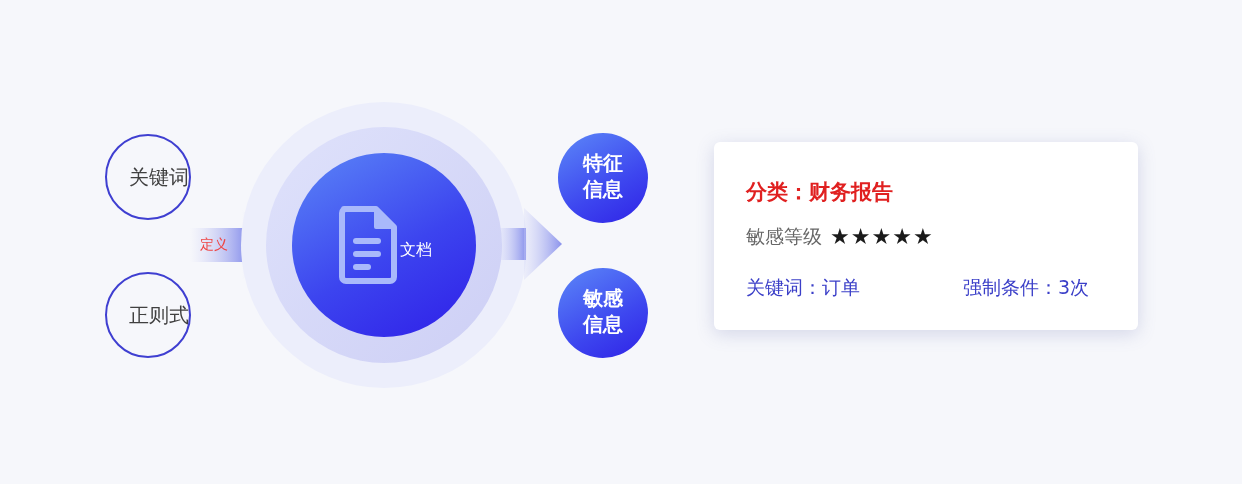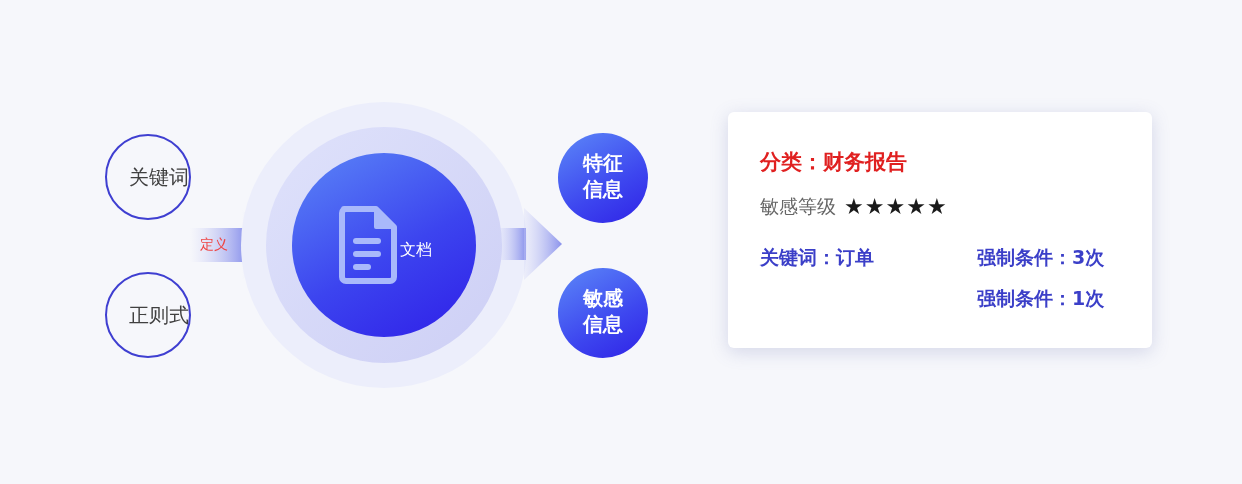--- a/index.html
+++ b/index.html
@@ -9,25 +9,25 @@
   .small-circle{width:86px;height:86px;border:2px solid #3f3fd1;border-radius:50%;background:#fff0;
        display:flex;align-items:center;justify-content:flex-end;color:#404040;font-size:20px;box-sizing:border-box;}
   .label-def{color:#ef4444;font-size:14px;}
   .halo1{width:286px;height:286px;border-radius:50%;background:#eceefb;}
   .halo2{width:236px;height:236px;border-radius:50%;background:linear-gradient(135deg,#dfe2fb,#cdcff5);}
   .core{width:184px;height:184px;border-radius:50%;background:linear-gradient(150deg,#5b86f7 0%,#3c44ef 55%,#2f1fe8 100%);
         display:flex;flex-direction:row;align-items:center;justify-content:center;}
   .core-label{color:#fff;font-size:16px;margin-top:10px;}
   .out-circle{width:90px;height:90px;border-radius:50%;background:linear-gradient(150deg,#5c88f8 0%,#3d46ef 60%,#2f22e6 100%);
         color:#fff;font-weight:bold;font-size:20px;line-height:26px;text-align:center;display:flex;align-items:center;justify-content:center;font-family:Liberation Mono, monospace;}
-  .card{left:714px;top:112px;width:424px;height:236px;background:#fff;border-radius:6px;box-shadow:0 4px 18px rgba(90,100,170,0.22);margin-left:14px;}
+  .card{left:714px;top:142px;width:424px;height:188px;background:#fff;border-radius:6px;box-shadow:0 4px 18px rgba(90,100,170,0.22);}
   .cat{color:#e02020;font-weight:bold;font-size:21px;}
   .lvl{color:#666;font-size:19px;display:flex;align-items:flex-start;}
   .stars{color:#1a1a1a;font-size:22px;margin-left:8px;letter-spacing:1px;}
-  .rule{color:#3b3fc8;font-size:19px;font-weight:bold;}
+  .rule{color:#3b3fc8;font-size:19px;}
 </style>
 </head>
 <body>
 
 <div class="abs small-circle" style="left:105px;top:134px;">
   <span>关键词</span>
 </div>
 <div class="abs small-circle" style="left:105px;top:272px;">
   <span>正则式</span>
 </div>
@@ -80,14 +80,13 @@
 </div>
 
 <div class="abs card">
   <div class="abs cat" style="left:32px;top:36px;">分类：财务报告</div>
   <div class="abs lvl" style="left:32px;top:82px;">
     <span>敏感等级</span>
     <span class="stars">★★★★★</span>
   </div>
   <div class="abs rule" style="left:32px;top:133px;">关键词：订单</div>
   <div class="abs rule" style="left:249px;top:133px;">强制条件：3次</div>
-  <div class="abs rule" style="left:249px;top:174px;">强制条件：1次</div>
 </div>
 
 </body></html>

